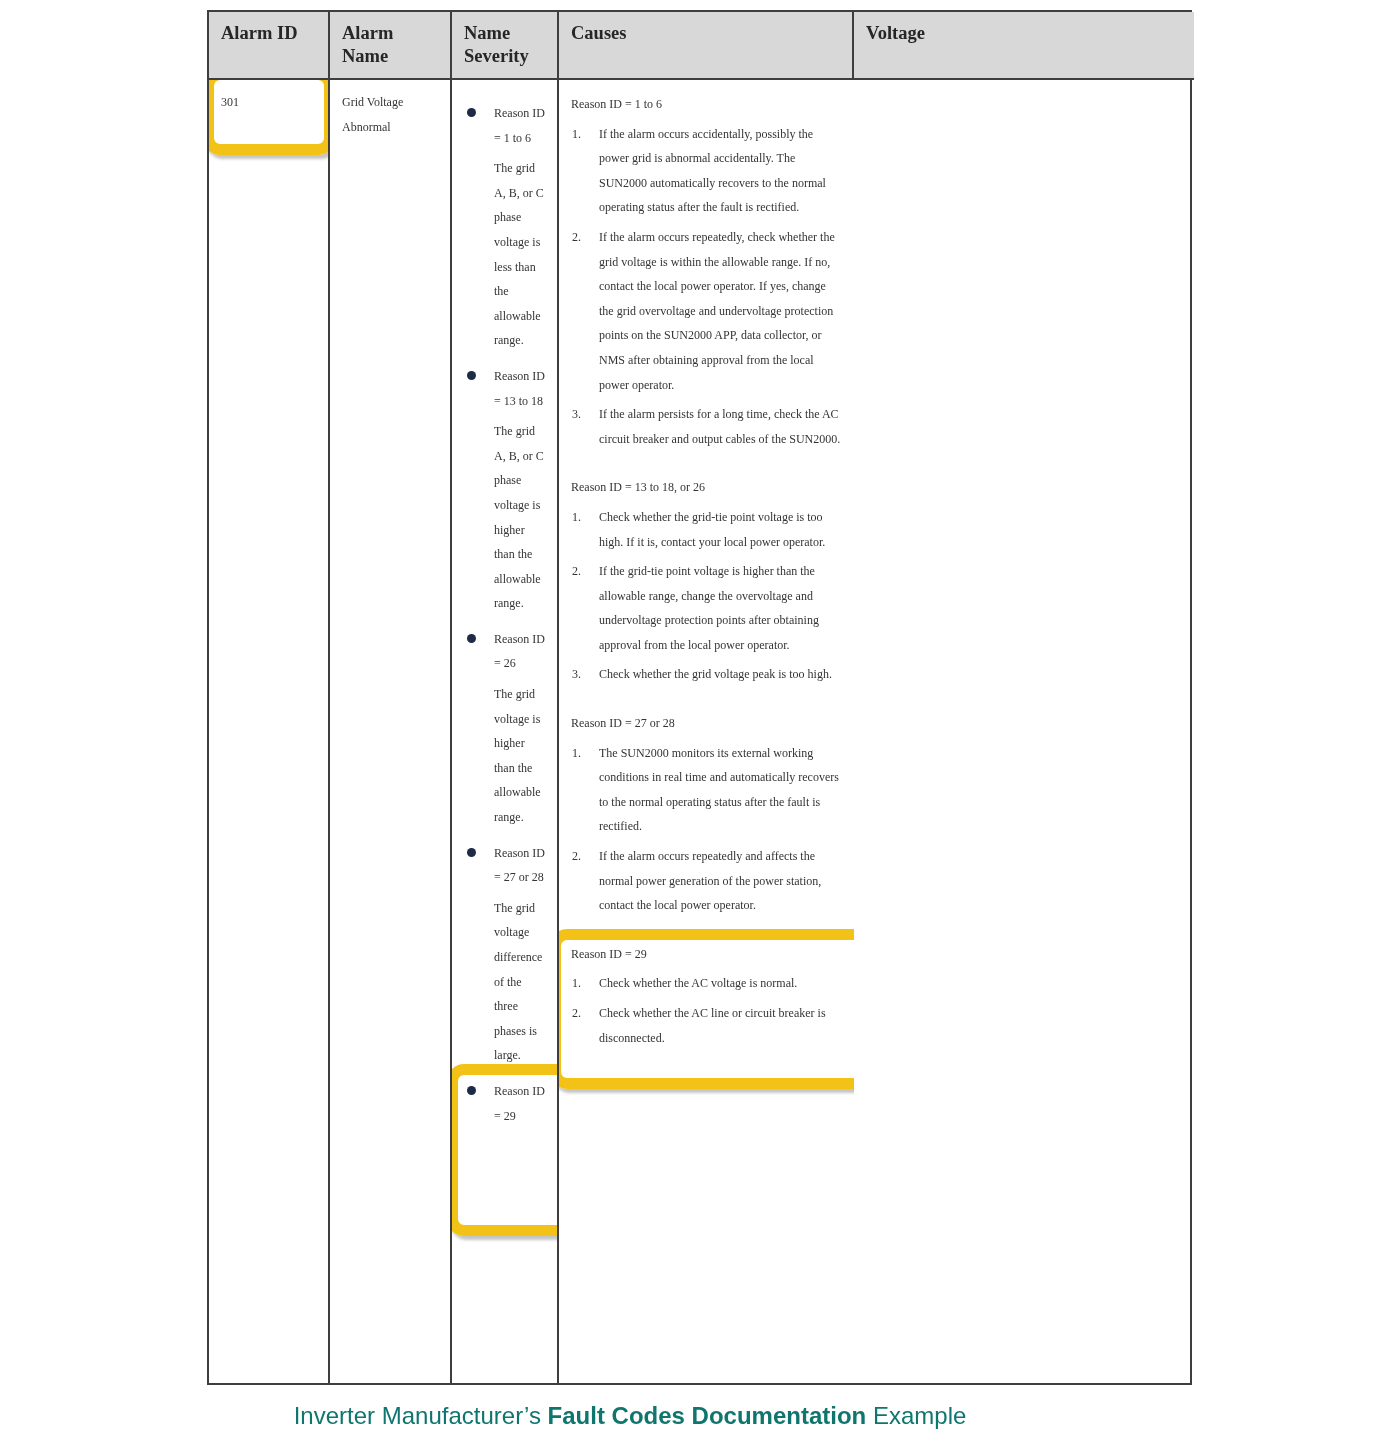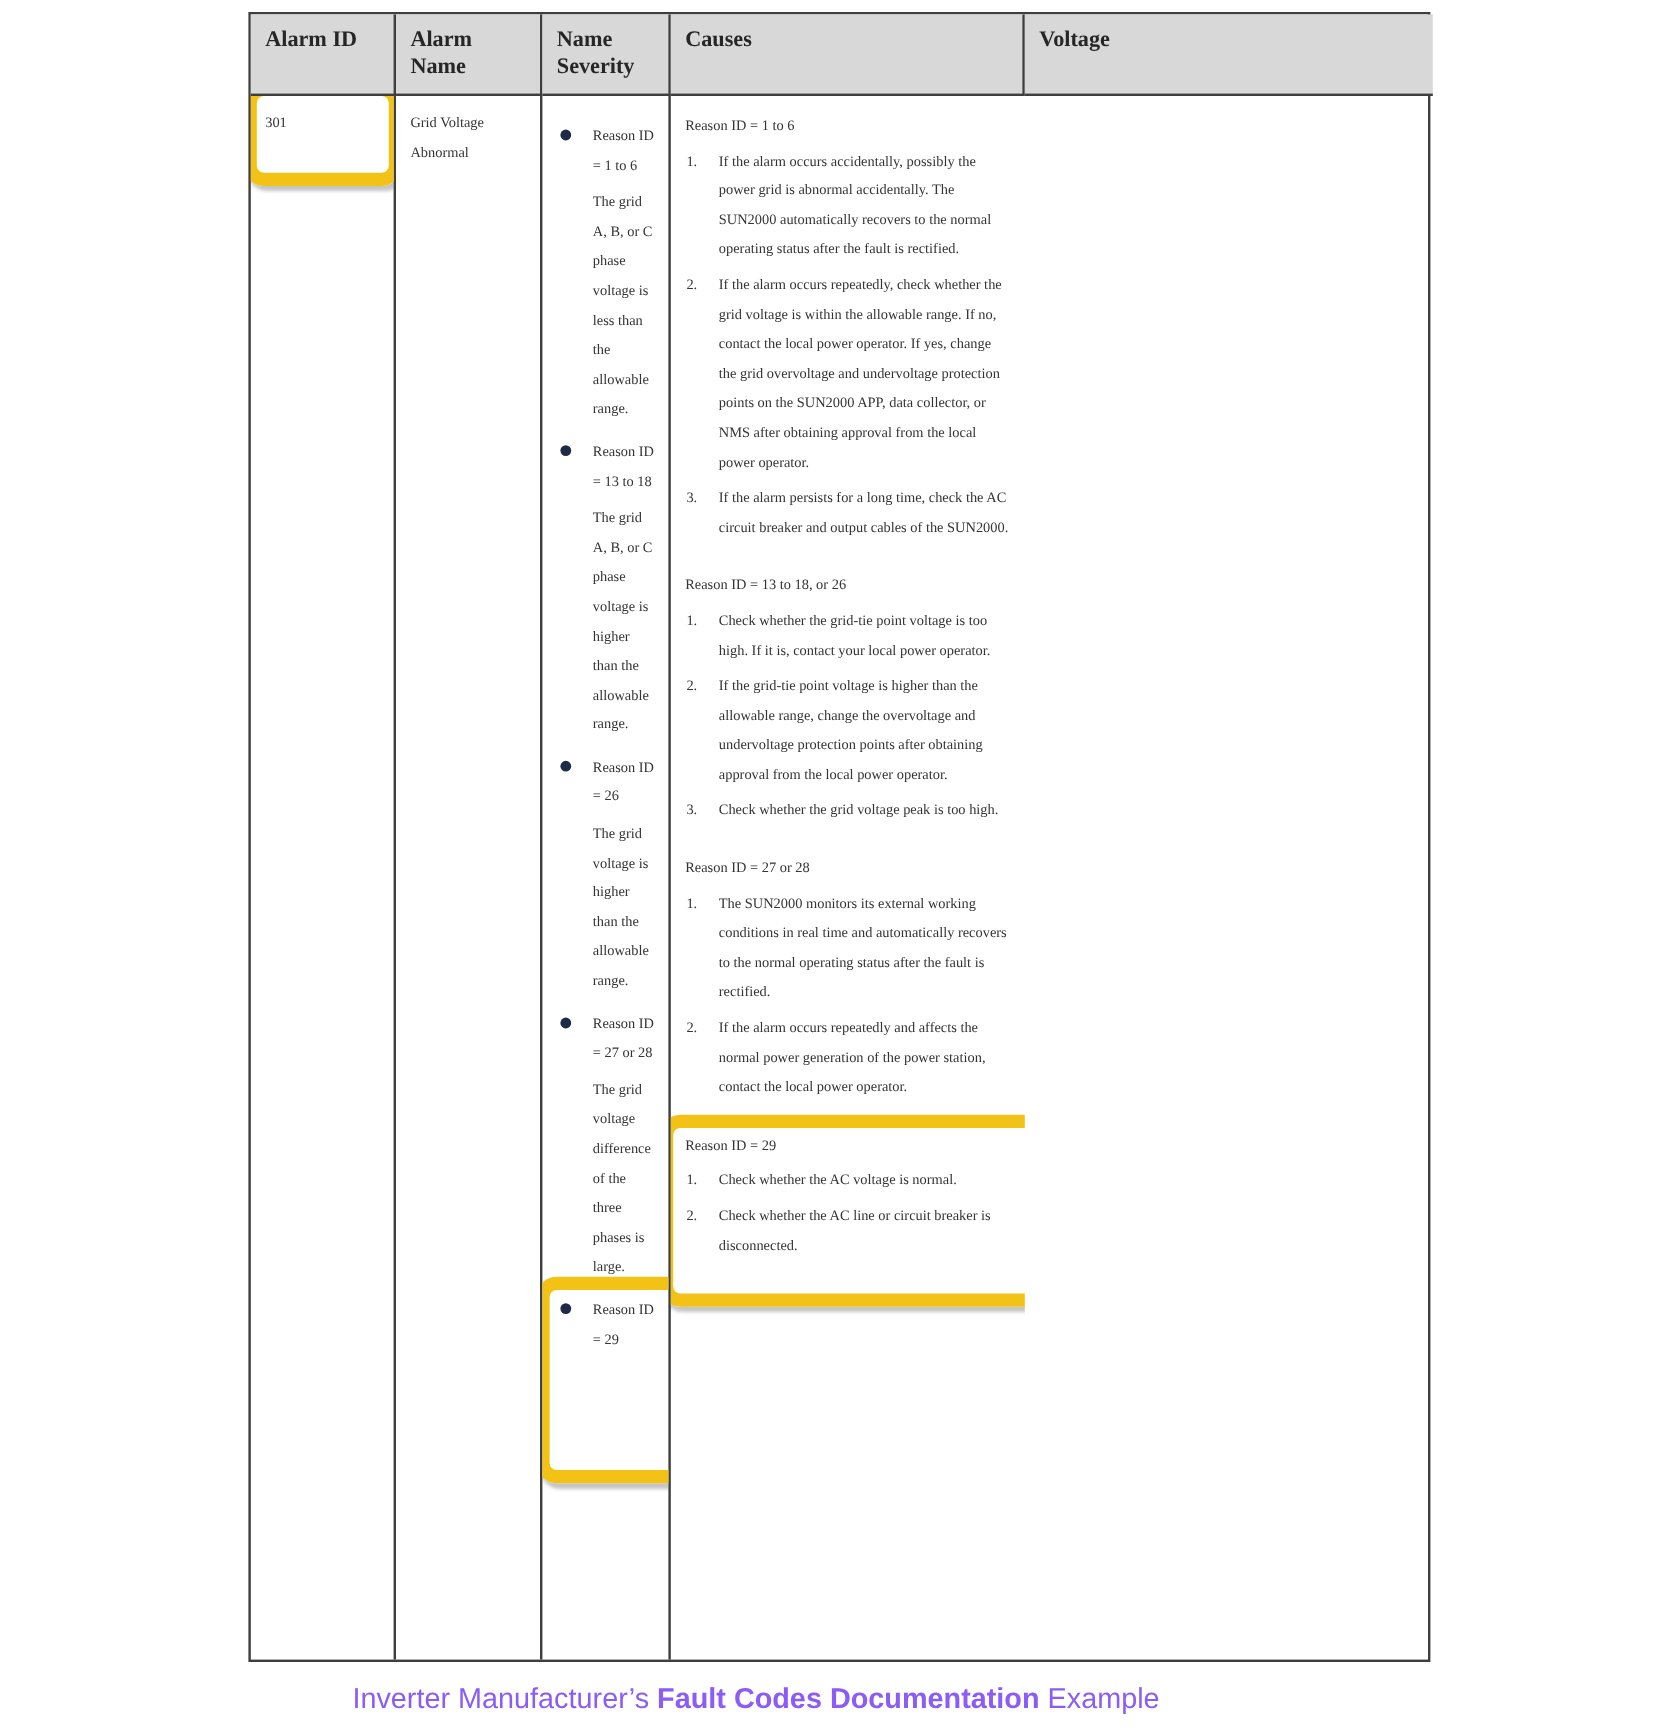--- a/index.html
+++ b/index.html
@@ -48,21 +48,21 @@
     box-shadow:3px 4px 3px rgba(90,90,90,0.35);
     pointer-events:none; z-index:6; background:transparent;
   }
   .ring-wrap { position:relative; }
   .ring-id   { left:-18px; top:-21px; width:132px; height:86px; }
   .ring-causes { left:-17px; top:-15px; width:297px; height:172px; }
   .ring-measures { left:-21px; top:-13px; width:348px; height:160px; }
   
   .caption {
     position:absolute; left:0; top:1402px; width:1260px; text-align:center;
-    font-family:"Liberation Sans", sans-serif; font-size:24px; color:#8b5cf6;
+    font-family:"Liberation Sans", sans-serif; font-size:24px; color:#0f766e;
   }
   .caption .b { font-weight:bold; }
 </style>
 </head>
 <body>
 
 <div class="page">
 
   <div class="doc-table">
 

